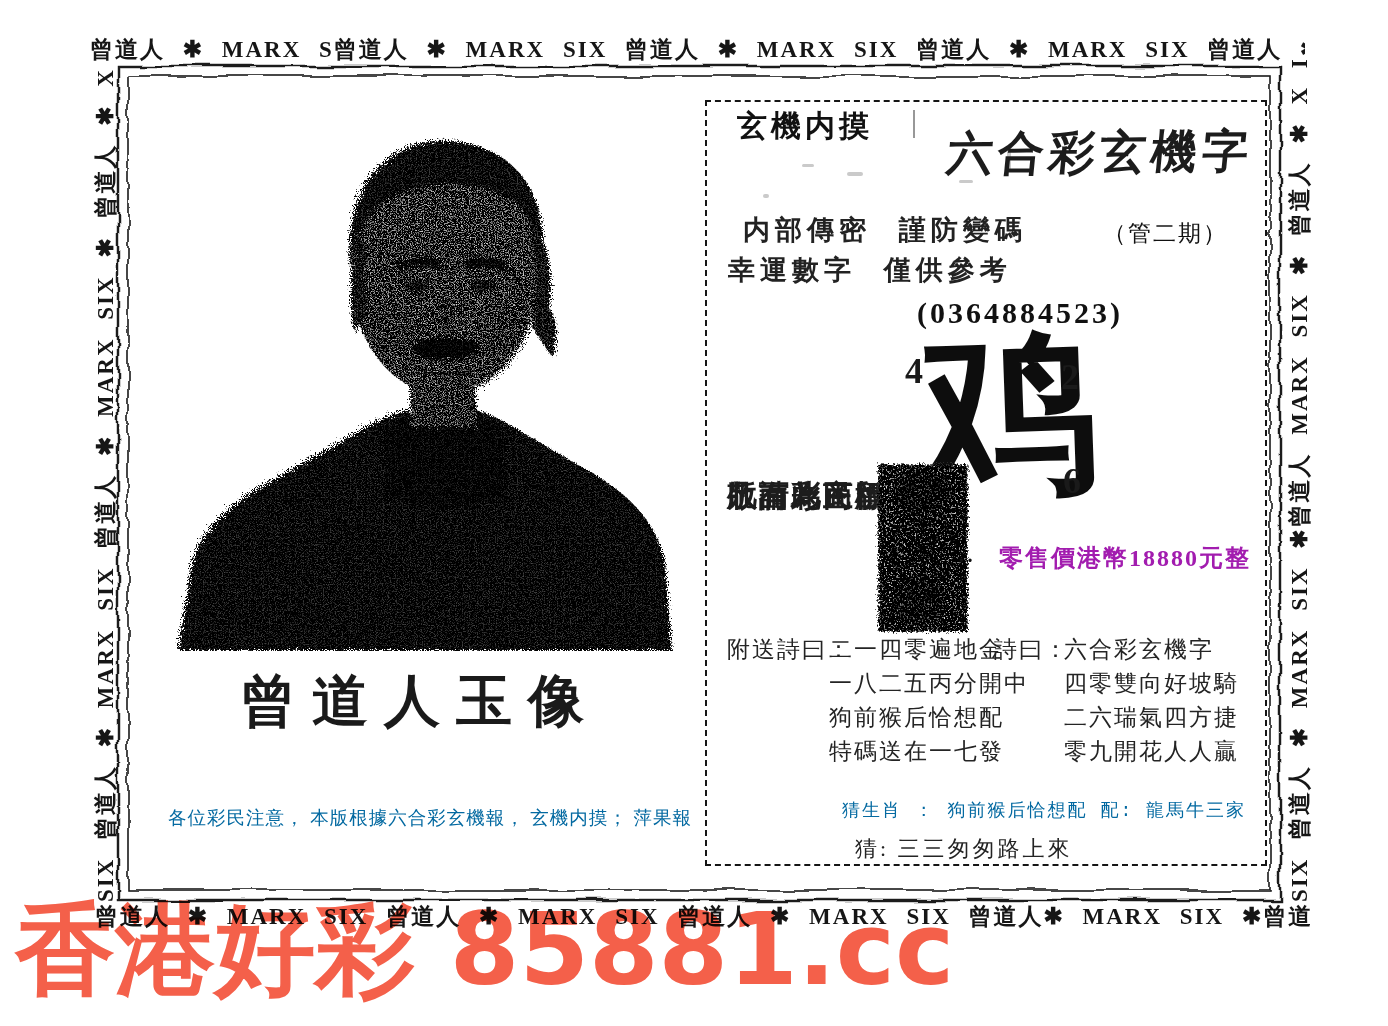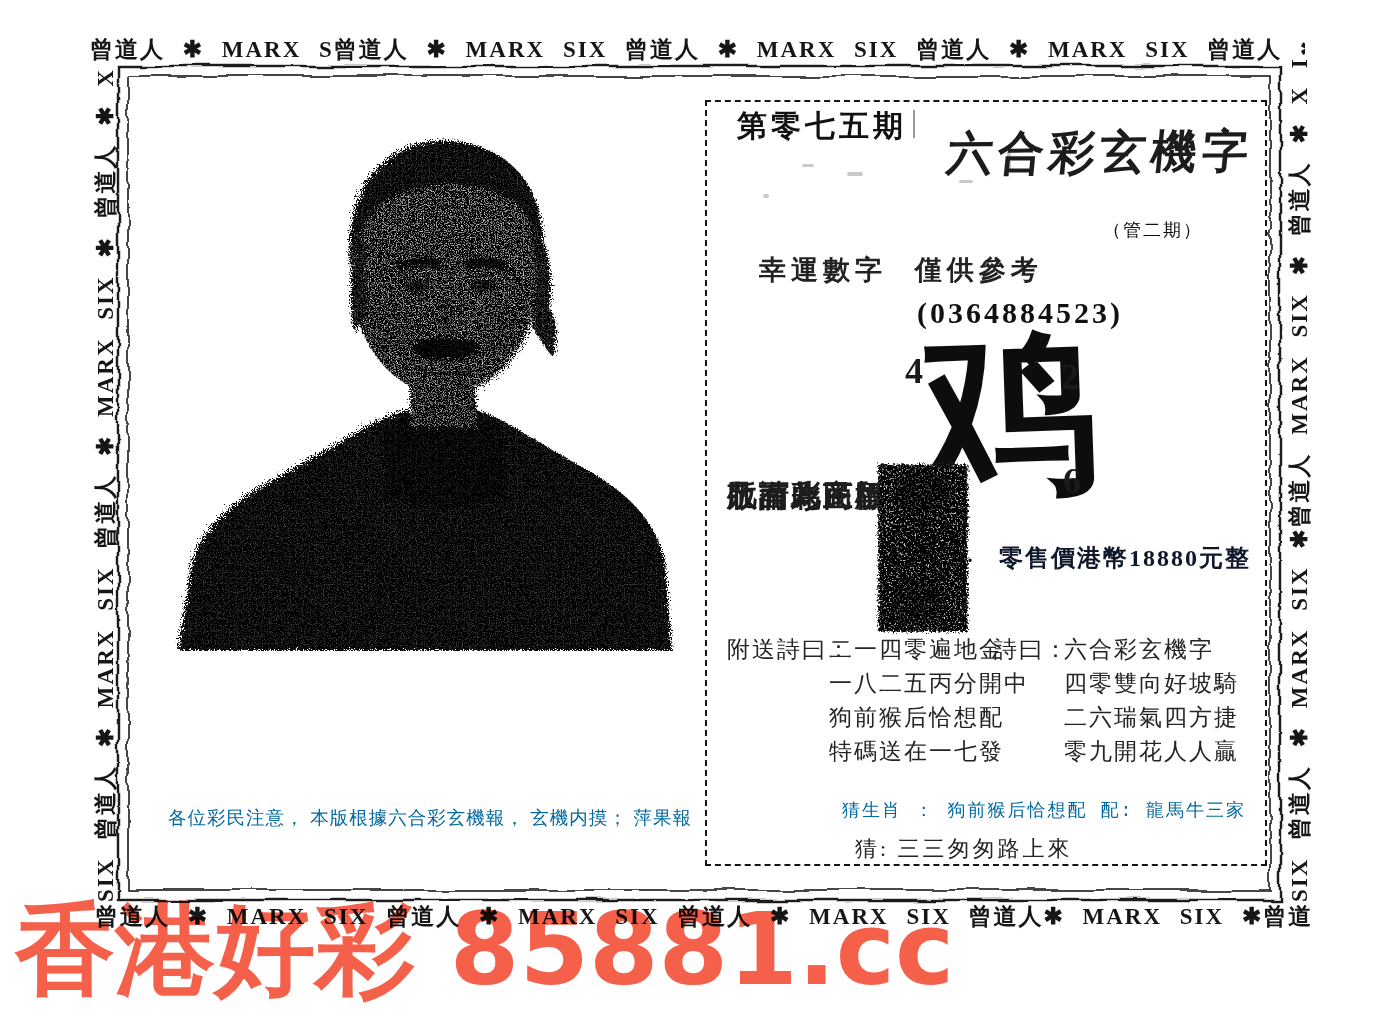--- a/index.html
+++ b/index.html
@@ -28,33 +28,33 @@
   
   .rbox{position:absolute;left:705px;top:100px;width:558px;height:762px;
         border:2.5px dashed #151515;}
   .rbox *{position:absolute;}
   .issue{left:30px;top:4px;font-size:30px;font-weight:bold;letter-spacing:4px;}
   .tickmark{left:206px;top:8px;width:2px;height:28px;background:#444;opacity:.55;}
   .smudge{background:#8a8a8a;opacity:.45;border-radius:2px;}
   .rtitle{right:12px;top:20px;font-size:46px;font-weight:900;letter-spacing:5px;
           transform:skewX(-6deg) rotate(-0.5deg);color:#1c1c1c;}
   .secret1{left:36px;top:110px;}
-  .secret2{left:52px;top:150px;}
+  .secret2{left:21px;top:150px;}
   .secret{font-size:27px;font-weight:bold;letter-spacing:5px;word-spacing:16px;color:#222;}
-  .note{left:396px;top:116px;font-size:18px;letter-spacing:2px;}
+  .note{left:396px;top:116px;font-size:23px;letter-spacing:2px;}
   .lucky{left:198px;top:194px;font-size:30px;letter-spacing:3px;font-weight:bold;margin-left:12px;}
   .bigzodiac{left:212px;top:222px;font-size:178px;line-height:1;font-weight:900;
              color:#0d0d0d;transform:rotate(-2deg);}
   .znum{font-size:36px;font-weight:bold;color:#1a1a1a;}
   .zn4{left:198px;top:248px;} .zn2{left:354px;top:254px;} .zn6{left:356px;top:358px;}
   .notice{left:20px;top:372px;width:220px;font-size:30px;font-weight:bold;
           line-height:44px;letter-spacing:2px;color:#1d1d1d;}
   .stamp{left:168px;top:360px;}
   .pricedots{left:250px;top:436px;font-size:26px;letter-spacing:4px;}
-  .price{left:292px;top:440px;font-size:24px;letter-spacing:2px;font-weight:bold;color:#0f172a;}
+  .price{left:292px;top:440px;font-size:24px;letter-spacing:2px;font-weight:bold;color:#a21caf;}
   .poem{font-size:23px;letter-spacing:2px;color:#242424;}
   .plbl{left:20px;top:532px;} .pl0{left:122px;top:532px;} .pl1{left:122px;top:566px;}
   .pl2{left:122px;top:600px;} .pl3{left:122px;top:634px;}
   .prlbl{left:287px;top:532px;} .pr0{left:357px;top:532px;} .pr1{left:357px;top:566px;}
   .pr2{left:357px;top:600px;} .pr3{left:357px;top:634px;text-align:right;}
   .guess1{left:135px;top:696px;font-size:18px;letter-spacing:2px;color:#0369a1;font-family:Liberation Mono, monospace;}
   .guess2{left:148px;top:732px;font-size:22px;letter-spacing:3px;color:#242424;}
 
   
   .watermark{position:absolute;left:15px;top:900px;font-size:100px;line-height:1;
@@ -122,35 +122,37 @@
 
       <path d="M 250 250 Q 286 234 322 250 Q 312 268 286 264 Q 260 268 250 250 Z" fill="#2c2c2c"></path>
       <path d="M 262 276 Q 286 284 312 276" fill="none" stroke="#7a7a7a" stroke-width="3"></path>
 
       <ellipse cx="231" cy="232" rx="20" ry="30" fill="#c9c9c9"></ellipse>
       <ellipse cx="341" cy="234" rx="18" ry="28" fill="#c9c9c9"></ellipse>
       <ellipse cx="286" cy="300" rx="30" ry="15" fill="#cfcfcf"></ellipse>
     </g>
   </svg>
 
+  <div class="caption">曾道人玉像</div>
 
   <div class="disclaimer">
     <div>各位彩民注意， 本版根據六合彩玄機報， 玄機内摸； 萍果報</div>
   </div>
 
   <div class="rbox">
-    <div class="issue">第零七五期</div>
+    <div class="issue">玄機内摸</div>
     <div class="tickmark"></div>
     <div class="smudge" style="left:95px;top:62px;width:12px;height:3px;"></div>
     <div class="smudge" style="left:140px;top:70px;width:16px;height:4px;"></div>
     <div class="smudge" style="left:300px;top:48px;width:4px;height:22px;"></div>
     <div class="smudge" style="left:252px;top:78px;width:14px;height:3px;"></div>
     <div class="smudge" style="left:56px;top:92px;width:6px;height:4px;"></div>
     <div class="rtitle">六合彩玄機字</div>
 
+    <div class="secret secret1">内部傳密  謹防變碼</div>
     <div class="note">（管二期）</div>
     <div class="secret secret2">幸運數字  僅供參考</div>
     <div class="lucky">(0364884523)</div>
 
     <div class="bigzodiac">鸡</div>
     <div class="znum zn4">4</div>
     <div class="znum zn2">2</div>
     <div class="znum zn6">6</div>
 
     <div class="notice">

